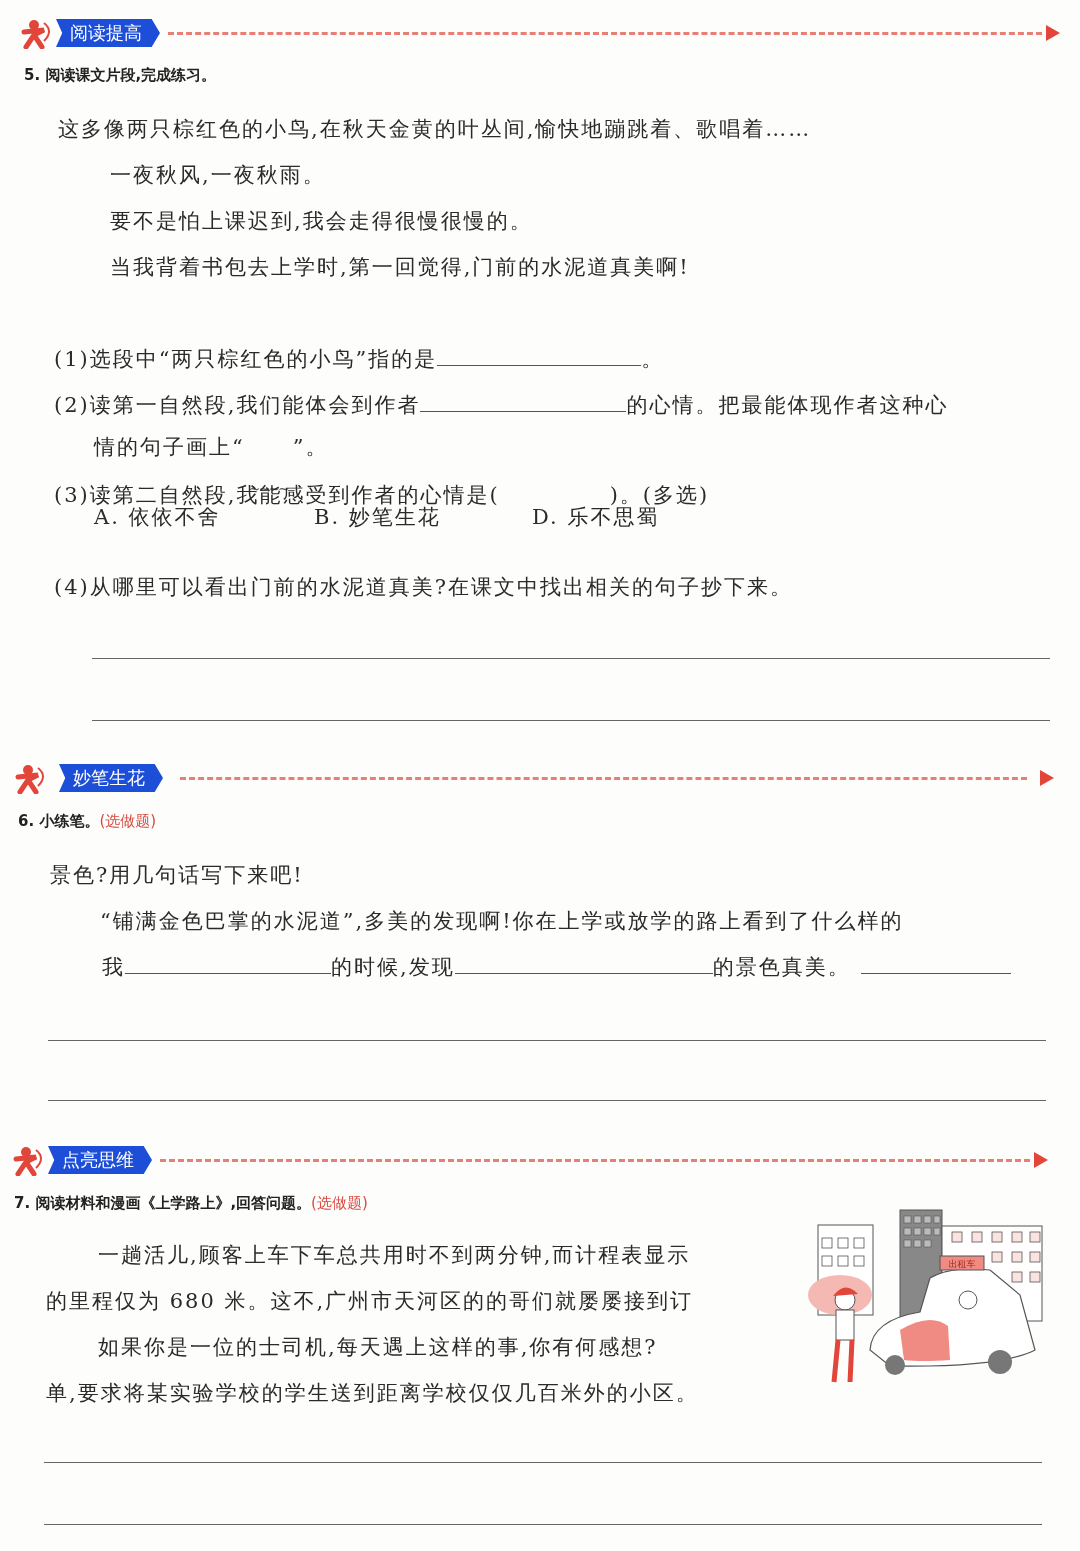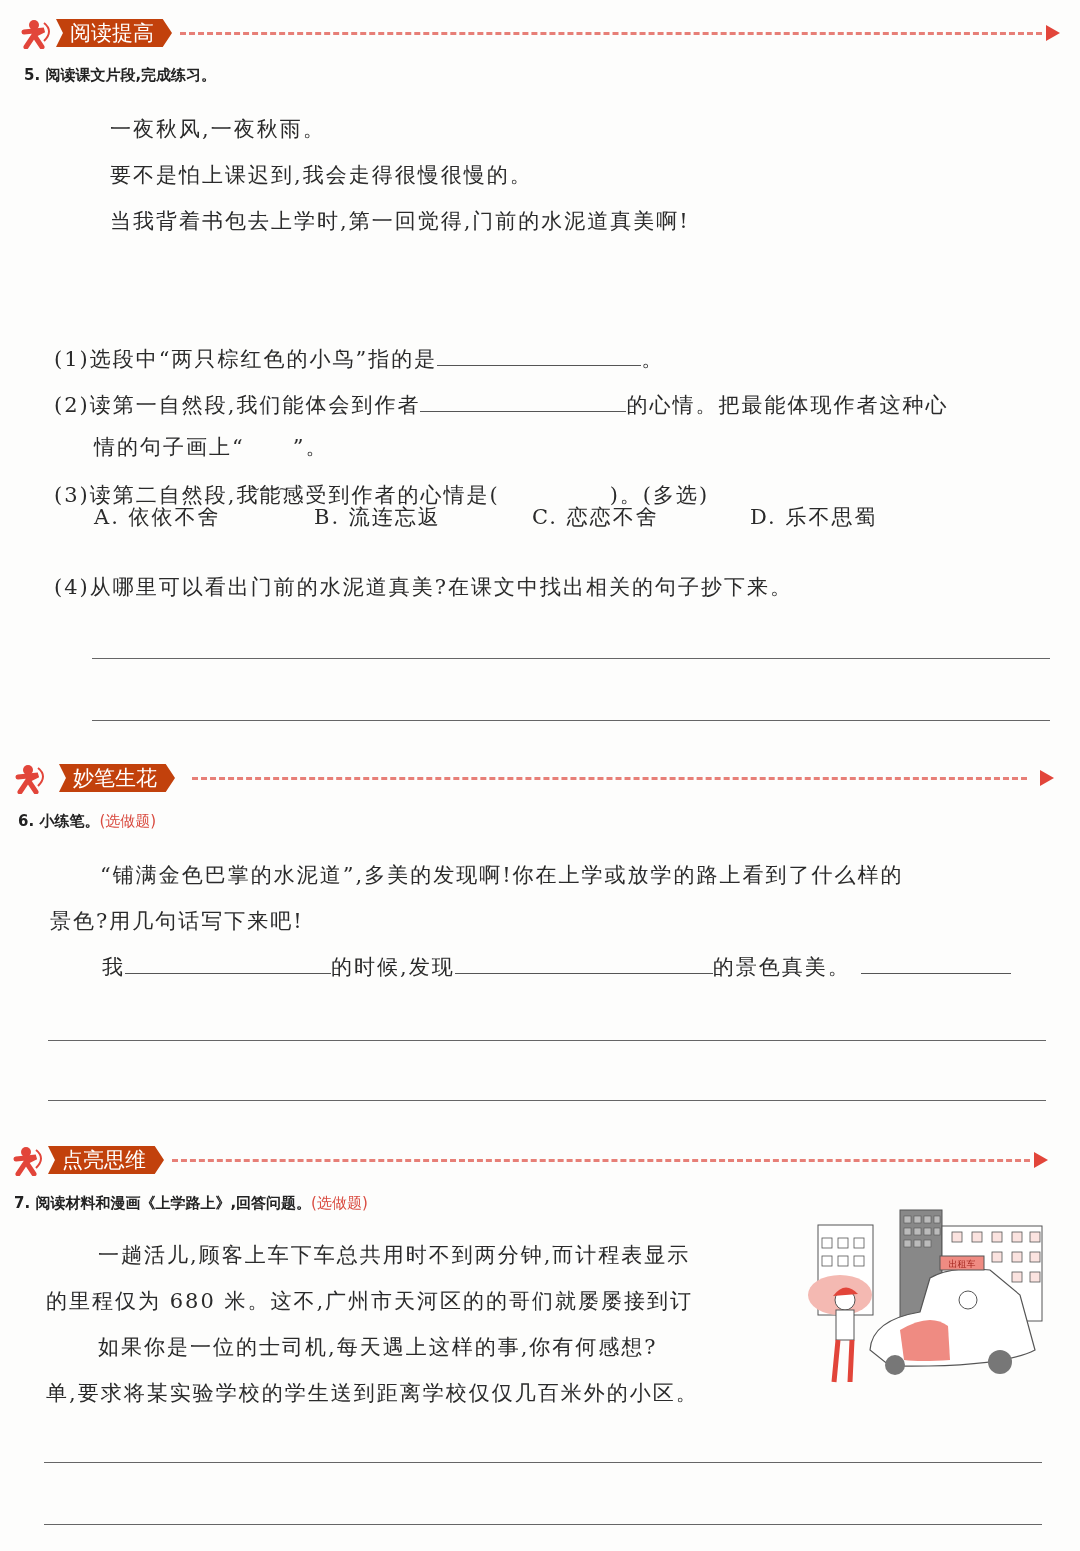--- a/index.html
+++ b/index.html
@@ -6,23 +6,23 @@
   body {
     width: 1080px; height: 1551px; background: #fdfdfc; position: relative; overflow: hidden;
     font-family: "DejaVu Serif", "Liberation Serif", serif; color: #2a2a2a;
   }
   .abs { position: absolute; }
   .banner {
     position: absolute; height: 30px; display: flex; align-items: center;
   }
   .banner .mascot { width: 40px; height: 32px; position: relative; }
   .banner .tag {
-    background: #c2410c; color: #fff; height: 28px; line-height: 28px;
+    background: #1d4ed8; color: #fff; height: 28px; line-height: 28px;
     padding: 0 18px 0 14px; font-family: "DejaVu Sans", "Liberation Sans", sans-serif;
-    font-size: 21px; position: relative; margin-left: -4px;
+    font-size: 18px; position: relative; margin-left: -4px;
     clip-path: polygon(0 0, 92% 0, 100% 50%, 92% 100%, 0 100%, 6% 50%);
   }
   .banner .dash {
     flex: 1; height: 0; border-top: 3px dashed #e46a60; margin: 0 4px 0 8px; opacity: .85;
   }
   .banner .arrow {
     width: 0; height: 0; border-top: 8px solid transparent; border-bottom: 8px solid transparent;
     border-left: 14px solid #e2453a;
   }
   .qtitle { font-family: "DejaVu Sans", "Liberation Sans", sans-serif; font-size: 15px; font-weight: bold; color: #222; }
@@ -47,20 +47,21 @@
   <div class="dash"></div>
   <div class="arrow"></div>
 </div>
 
 <div class="abs qtitle" style="left:24px; top:66px;">
   <span>5.</span>
   <span>阅读课文片段,完成练习。</span>
 </div>
 
 <div class="abs para" style="left:58px; top:106px; width:1000px;">
+  <div>这多像两只棕红色的小鸟,在秋天金黄的叶丛间,愉快地蹦跳着、歌唱着……</div>
   <div style="text-indent:52px">一夜秋风,一夜秋雨。</div>
   <div style="text-indent:52px">要不是怕上课迟到,我会走得很慢很慢的。</div>
   <div style="text-indent:52px">当我背着书包去上学时,第一回觉得,门前的水泥道真美啊!</div>
 </div>
 
 <div class="abs para" style="left:54px; top:336px; width:1010px;">
   <span>(1)选段中“两只棕红色的小鸟”指的是</span><span class="blank" style="width:204px"></span><span>。</span>
 </div>
 
 <div class="abs para" style="left:54px; top:382px; width:1010px;">
@@ -68,22 +69,21 @@
 </div>
 <div class="abs para" style="left:94px; top:424px;">
   <span>情的句子画上“</span><span style="display:inline-block;width:48px;position:relative;"><span style="position:absolute;left:4px;top:12px;font-size:14px;letter-spacing:-2px;color:#555">~~~~</span></span><span>”。</span>
 </div>
 
 <div class="abs para" style="left:54px; top:472px; width:1010px;">
   <span>(3)读第二自然段,我能感受到作者的心情是(</span><span style="display:inline-block;width:110px"></span><span>)。(多选)</span>
 </div>
 <div class="abs para" style="left:94px; top:494px; width:960px; display:flex;">
   <span style="width:220px">A. 依依不舍</span>
-  <span style="width:218px">B. 流连忘返</span>
-  <span style="width:218px">C. 恋恋不舍</span>
+  <span style="width:218px">B. 妙笔生花</span>
   <span>D. 乐不思蜀</span>
 </div>
 <div class="abs para" style="left:54px; top:564px; width:1010px;">(4)从哪里可以看出门前的水泥道真美?在课文中找出相关的句子抄下来。</div>
 
 <div class="line" style="left:92px; top:658px; width:958px;"></div>
 <div class="line" style="left:92px; top:720px; width:958px;"></div>
 
 <div class="banner" style="left:14px; top:763px; width:1040px;gap:9px;">
   <div class="mascot">
     <svg width="40" height="32" viewBox="0 0 40 32">
@@ -96,22 +96,22 @@
   <div class="dash"></div>
   <div class="arrow"></div>
 </div>
 
 <div class="abs qtitle" style="left:18px; top:812px;">
   <span>6.</span>
   <span>小练笔。</span><span class="opt">(选做题)</span>
 </div>
 
 <div class="abs para" style="left:50px; top:852px; width:1010px;">
+  <div>景色?用几句话写下来吧!</div>
   <div style="text-indent:50px">“铺满金色巴掌的水泥道”,多美的发现啊!你在上学或放学的路上看到了什么样的</div>
-  <div>景色?用几句话写下来吧!</div>
 </div>
 
 <div class="abs para" style="left:102px; top:944px; width:960px;">
   <span>我</span><span class="blank" style="width:206px"></span><span>的时候,发现</span><span class="blank" style="width:258px"></span><span>的景色真美。</span><span class="blank" style="width:150px; margin-left:10px"></span>
 </div>
 
 <div class="line" style="left:48px; top:1040px; width:998px;"></div>
 <div class="line" style="left:48px; top:1100px; width:998px;"></div>
 
 <div class="banner" style="left:12px; top:1145px; width:1036px;">

